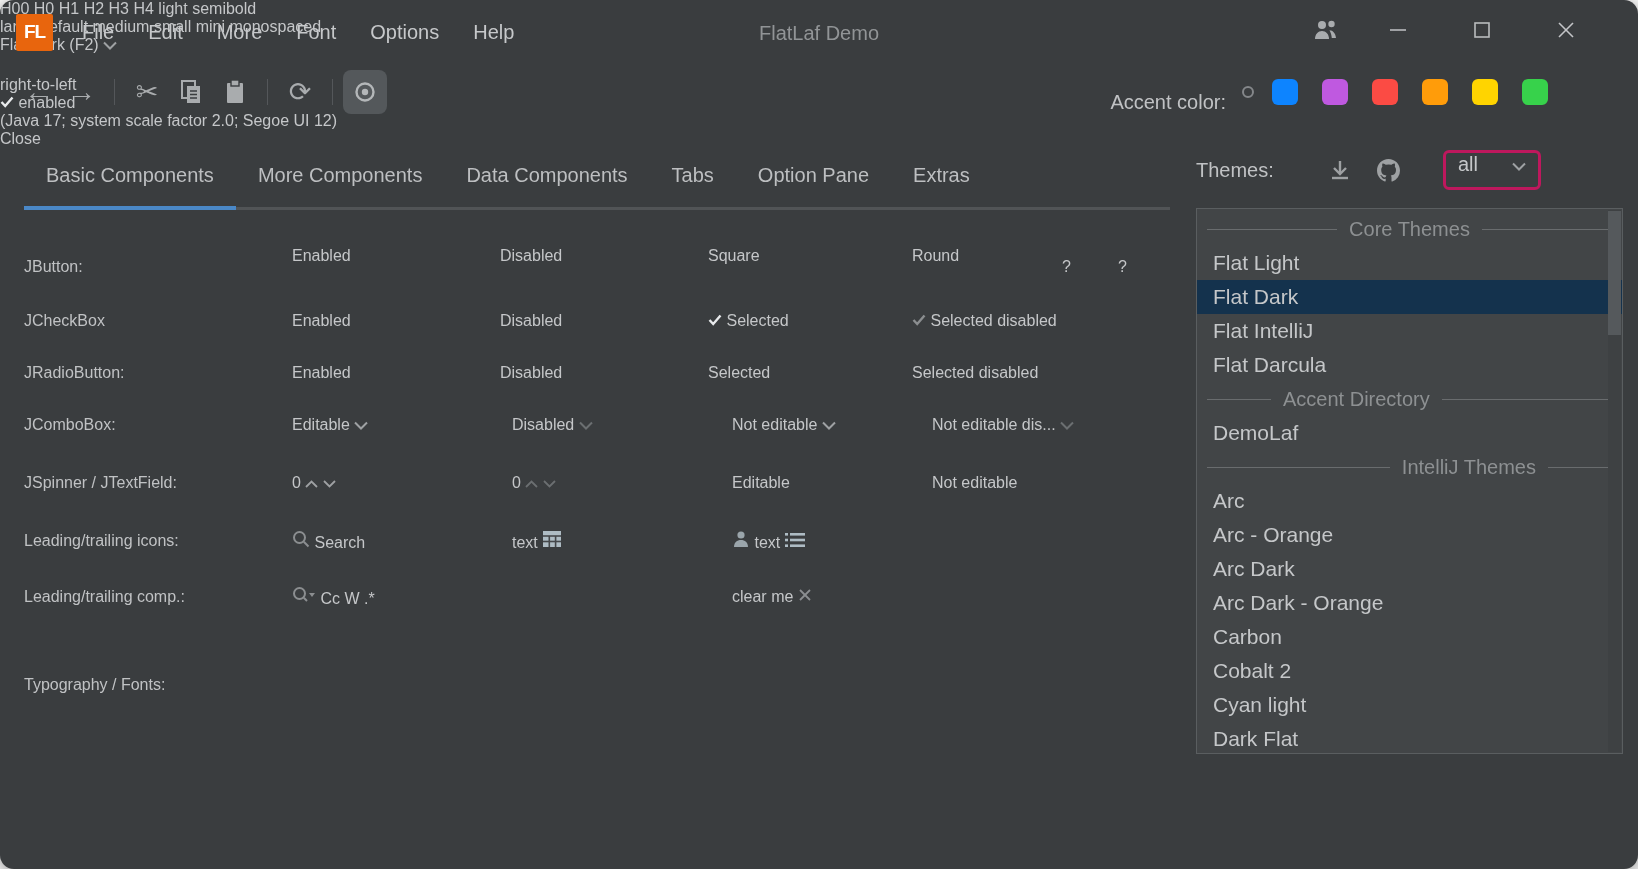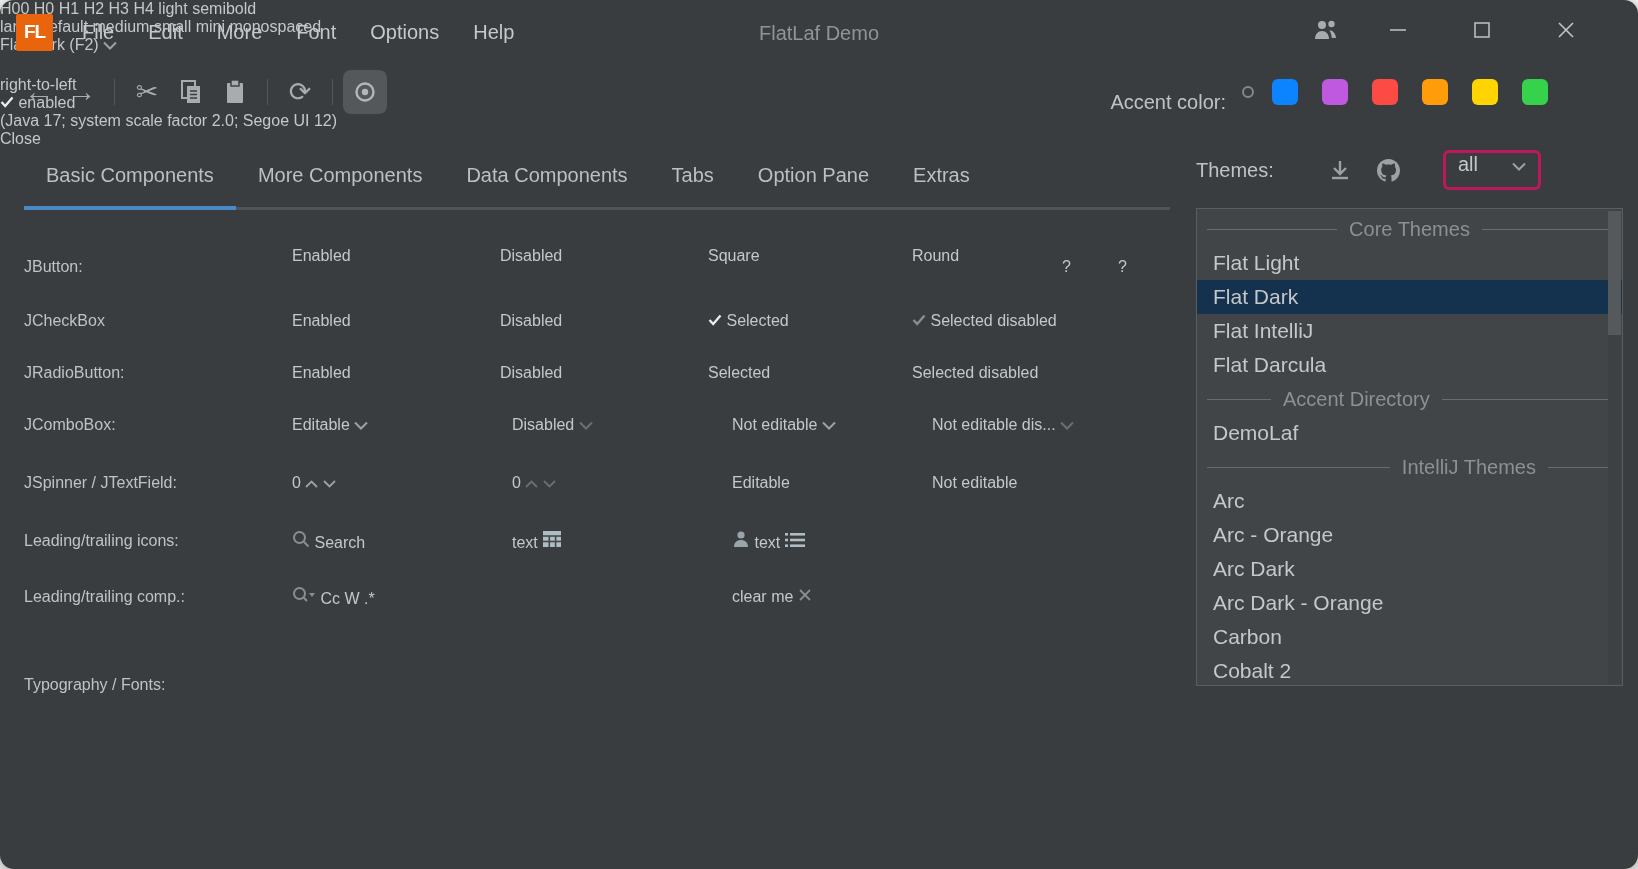--- a/index.html
+++ b/index.html
@@ -37,21 +37,21 @@
   .tabs{ position:absolute; left:24px; top:0; bottom:0; display:flex; }
   .tab{ position:relative; padding:0 22px; display:flex; align-items:center; font-size:20px; color:#bdbfc1; }
   .tab.selected::after{ content:""; position:absolute; left:0; right:0; bottom:0; height:4px; background:#4a88c7; }
   .themes-head{ position:absolute; top:8px; left:1196px; right:14px; height:44px; display:flex; align-items:center; }
   .themes-label{ font-size:20px; color:#c0c2c4; }
   .icon-btn{ width:40px; height:40px; display:flex; align-items:center; justify-content:center; color:#9ea1a3; }
   .filter-combo{ position:absolute; left:247px; top:2px; width:98px; height:40px; border:3px solid #be185d; border-radius:6px;
                  display:flex; align-items:flex-start; padding:0 12px; font-size:20px; color:#c5c7c9; }
   .filter-combo .chev{ margin-left:auto; color:#9ea1a3; }
   
-  .themes-list{ position:absolute; left:1196px; top:208px; width:427px; height:478px; background:#424547;
+  .themes-list{ position:absolute; left:1196px; top:208px; width:427px; height:546px; background:#424547;
                 border:1px solid #5a5e60; overflow:hidden; padding-top:3px; }
   .theme-item{ height:34px; display:flex; align-items:center; padding-left:16px; font-size:21px; color:#c5c7c9; }
   .theme-item.selected{ background:#14324d; }
   .theme-sep{ height:34px; display:flex; align-items:center; padding:0 10px; gap:12px; color:#8d9092; font-size:20px; }
   .theme-sep .line{ flex:1; height:1px; background:#696c6e; }
   .theme-sep .line.short{ flex:0 0 64px; }
   .scroll-track{ position:absolute; top:1px; right:1px; bottom:1px; width:13px; background:#3e4143; }
   .scroll-thumb{ position:absolute; top:1px; right:0; width:13px; height:124px; background:#55595c; }
   
   .row{ position:absolute; left:0; right:0; height:40px; }

